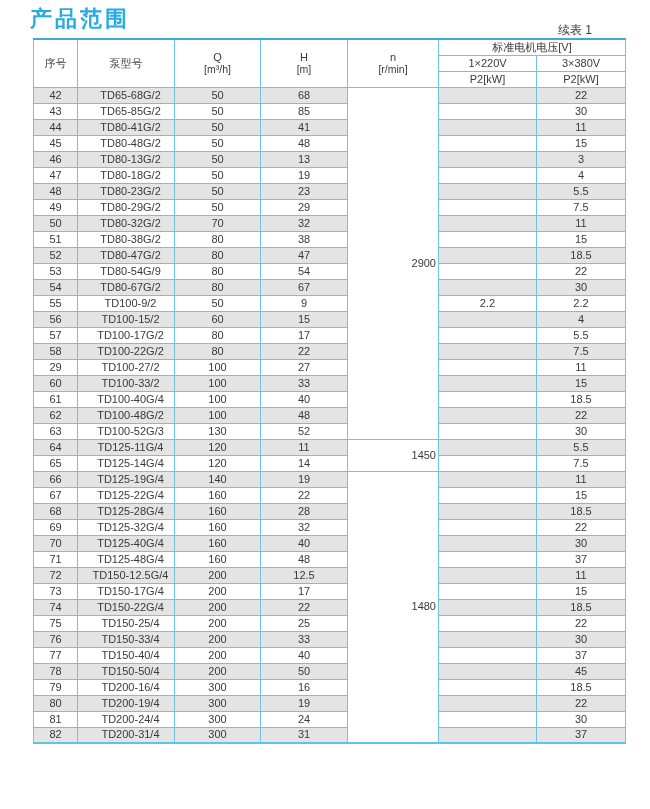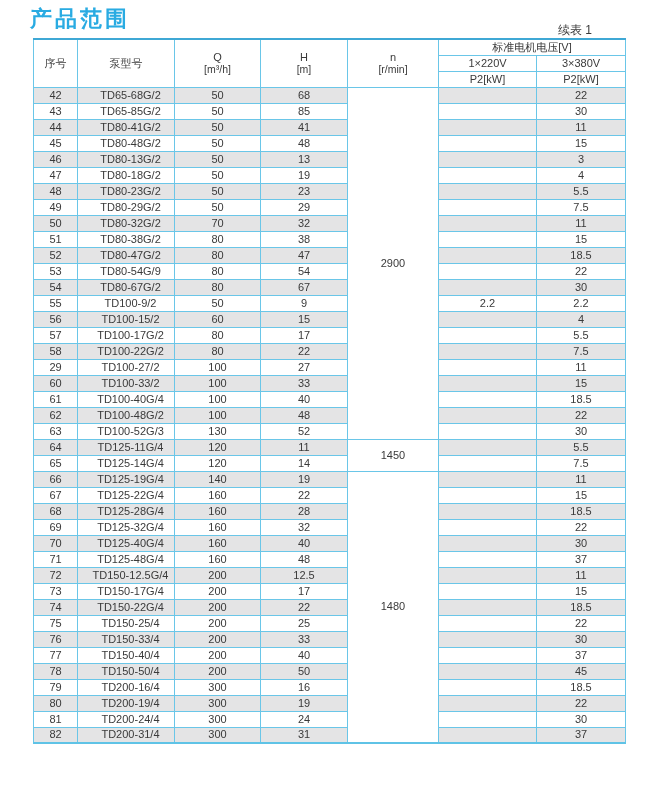--- a/index.html
+++ b/index.html
@@ -42,21 +42,21 @@
     line-height: 1.15;
     white-space: nowrap;
     overflow: hidden;
   }
   .spec-table thead th { background: #ffffff; color: #3a3a3a; }
   .spec-table thead .unit-line { font-size: 10.5px; }
 
   
   .spec-table tbody tr:nth-child(odd) td { background: #e4e4e5; }
   .spec-table tbody tr:nth-child(even) td { background: #ffffff; }
-  .spec-table tbody td.rpm { background: #ffffff !important; }
+  .spec-table tbody td.rpm { background: #ffffff !important; text-align: right; }
 
   .spec-table td.model { text-align: center; padding-left: 11px; }
 </style>
 </head>
 <body>
 
 <div class="page">
 
   <h1 class="page-title">产品范围</h1>
 

